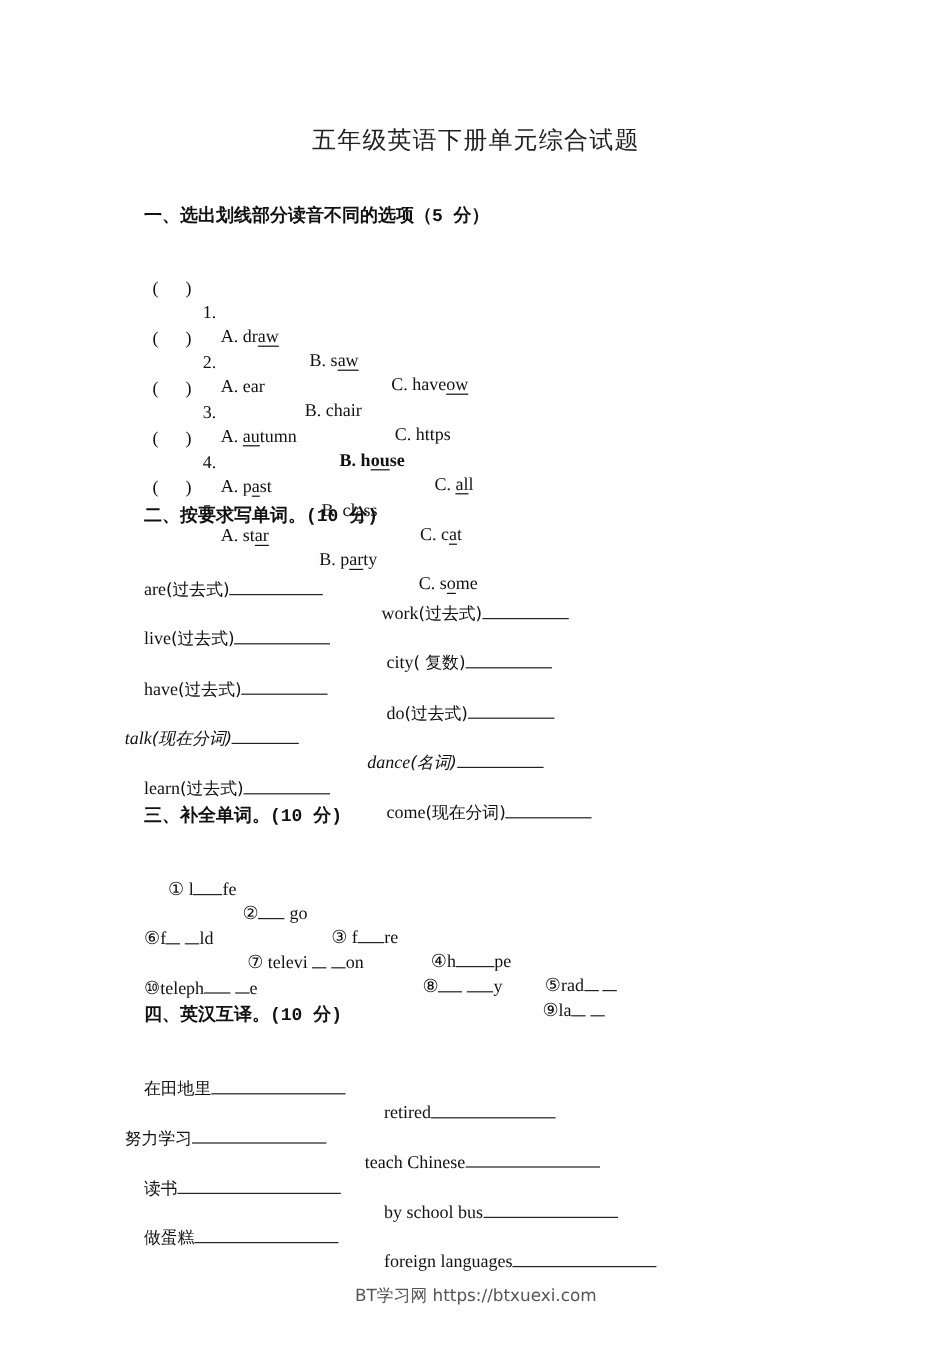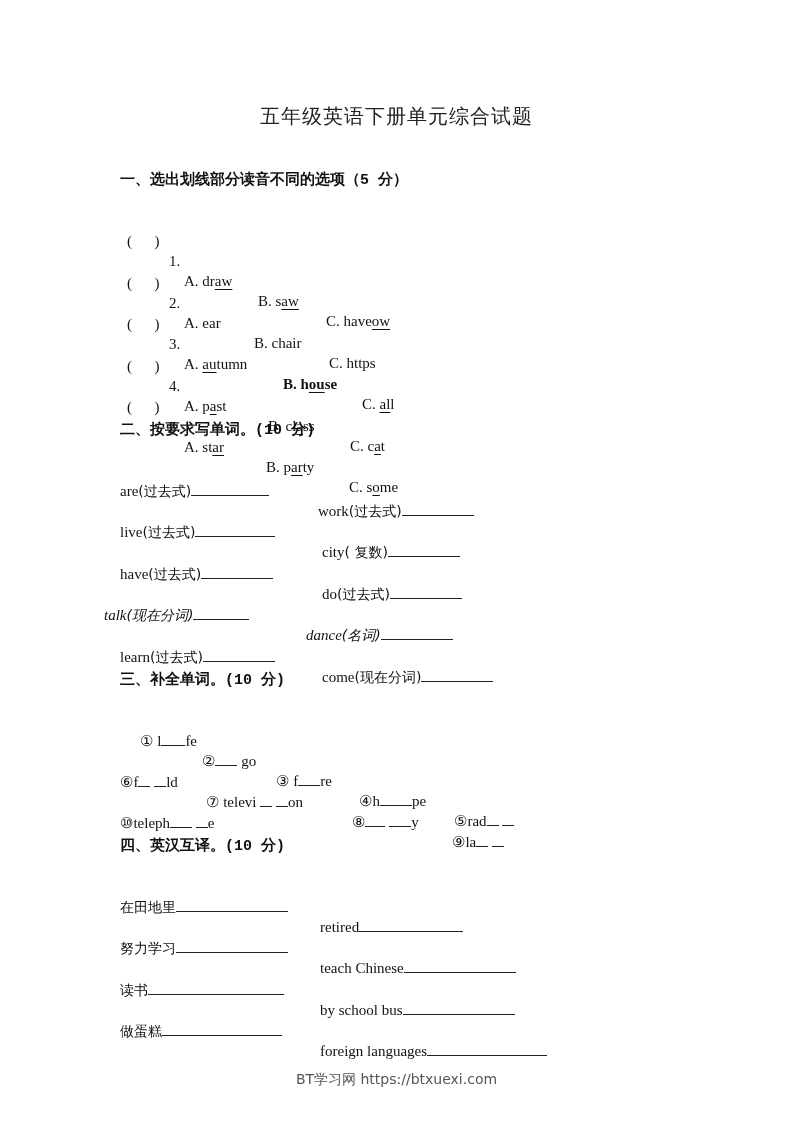--- a/index.html
+++ b/index.html
@@ -127,21 +127,21 @@
 </div>
 
 <div class="section-heading" style="top:836px;">
   <span>四、英汉互译。</span><span class="score">(10 分)</span>
 </div>
 
 <div class="row" style="top:877px;left:120px;">
   <span class="cell" style="left:0;"><span class="cn">在田地里</span><span class="blank" style="width:112px;"></span></span>
   <span class="cell" style="left:200px;"><span>retired</span><span class="blank" style="width:104px;"></span></span>
 </div>
-<div class="row" style="top:918px;left:120px;">
+<div class="row" style="top:918px;left:104px;">
   <span class="cell" style="left:0;"><span class="cn">努力学习</span><span class="blank" style="width:112px;"></span></span>
   <span class="cell" style="left:200px;"><span>teach Chinese</span><span class="blank" style="width:112px;"></span></span>
 </div>
 <div class="row" style="top:960px;left:120px;">
   <span class="cell" style="left:0;"><span class="cn">读书</span><span class="blank" style="width:136px;"></span></span>
   <span class="cell" style="left:200px;"><span>by school bus</span><span class="blank" style="width:112px;"></span></span>
 </div>
 <div class="row" style="top:1001px;left:120px;">
   <span class="cell" style="left:0;"><span class="cn">做蛋糕</span><span class="blank" style="width:120px;"></span></span>
   <span class="cell" style="left:200px;"><span>foreign languages</span><span class="blank" style="width:120px;"></span></span>

